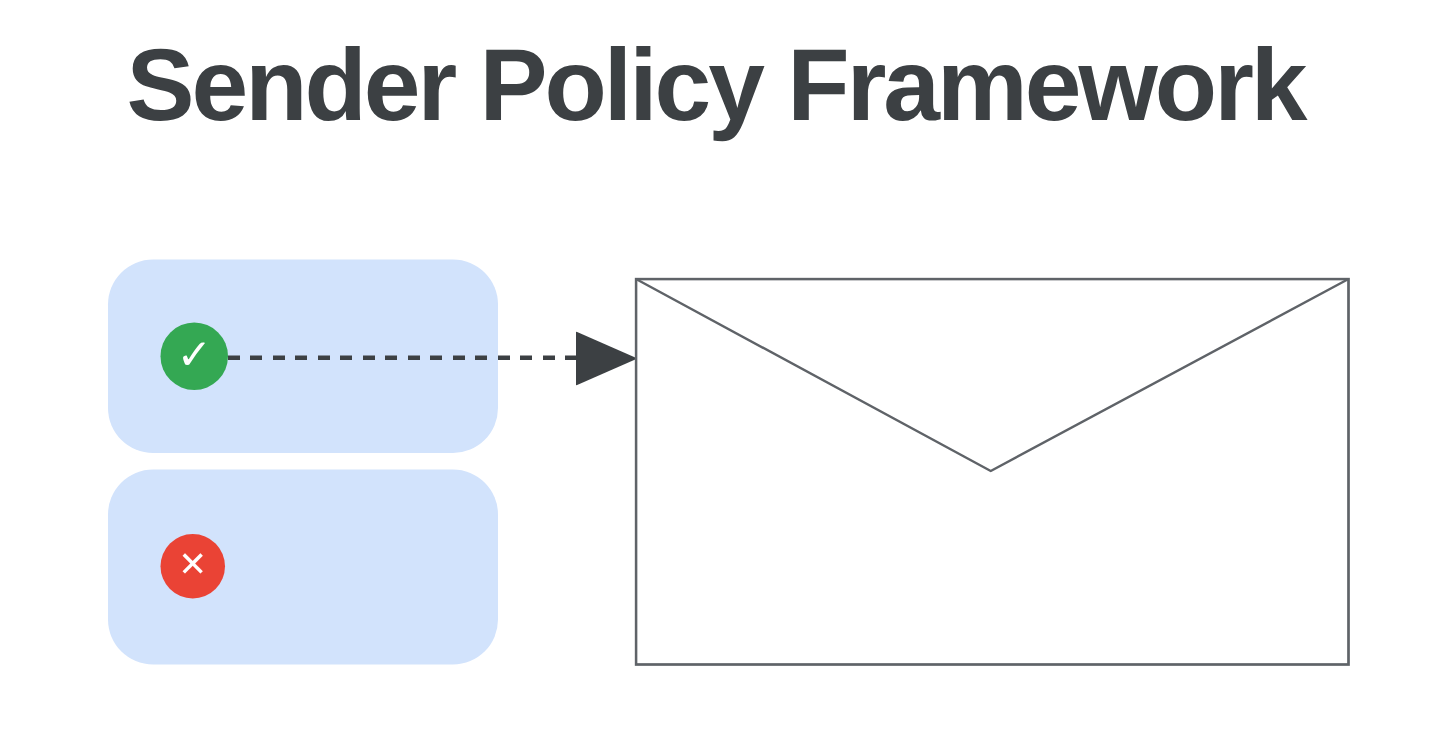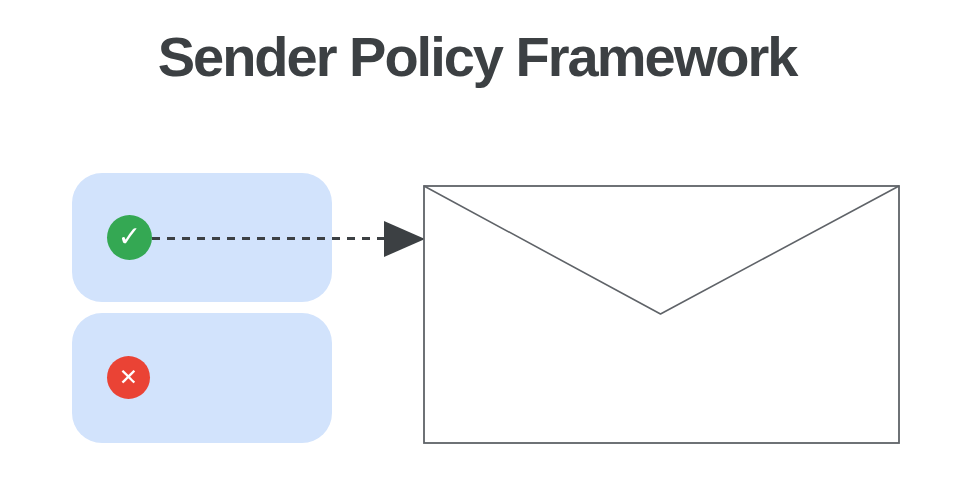--- a/index.html
+++ b/index.html
@@ -24,21 +24,21 @@
     width: 954px; height: 493px;
     overflow: hidden;
     background: var(--background);
   }
   .title {
     position: absolute;
     top: 23px; left: 0;
     width: 100%;
     margin: 0;
     text-align: center;
-    font-size: 56px;
+    font-size: 68px;
     line-height: 68px;
     font-weight: bold;
     letter-spacing: -2px;
     color: var(--title-text);
     white-space: nowrap;
   }
   .box {
     position: absolute;
     left: 72px;
     width: 260px;

